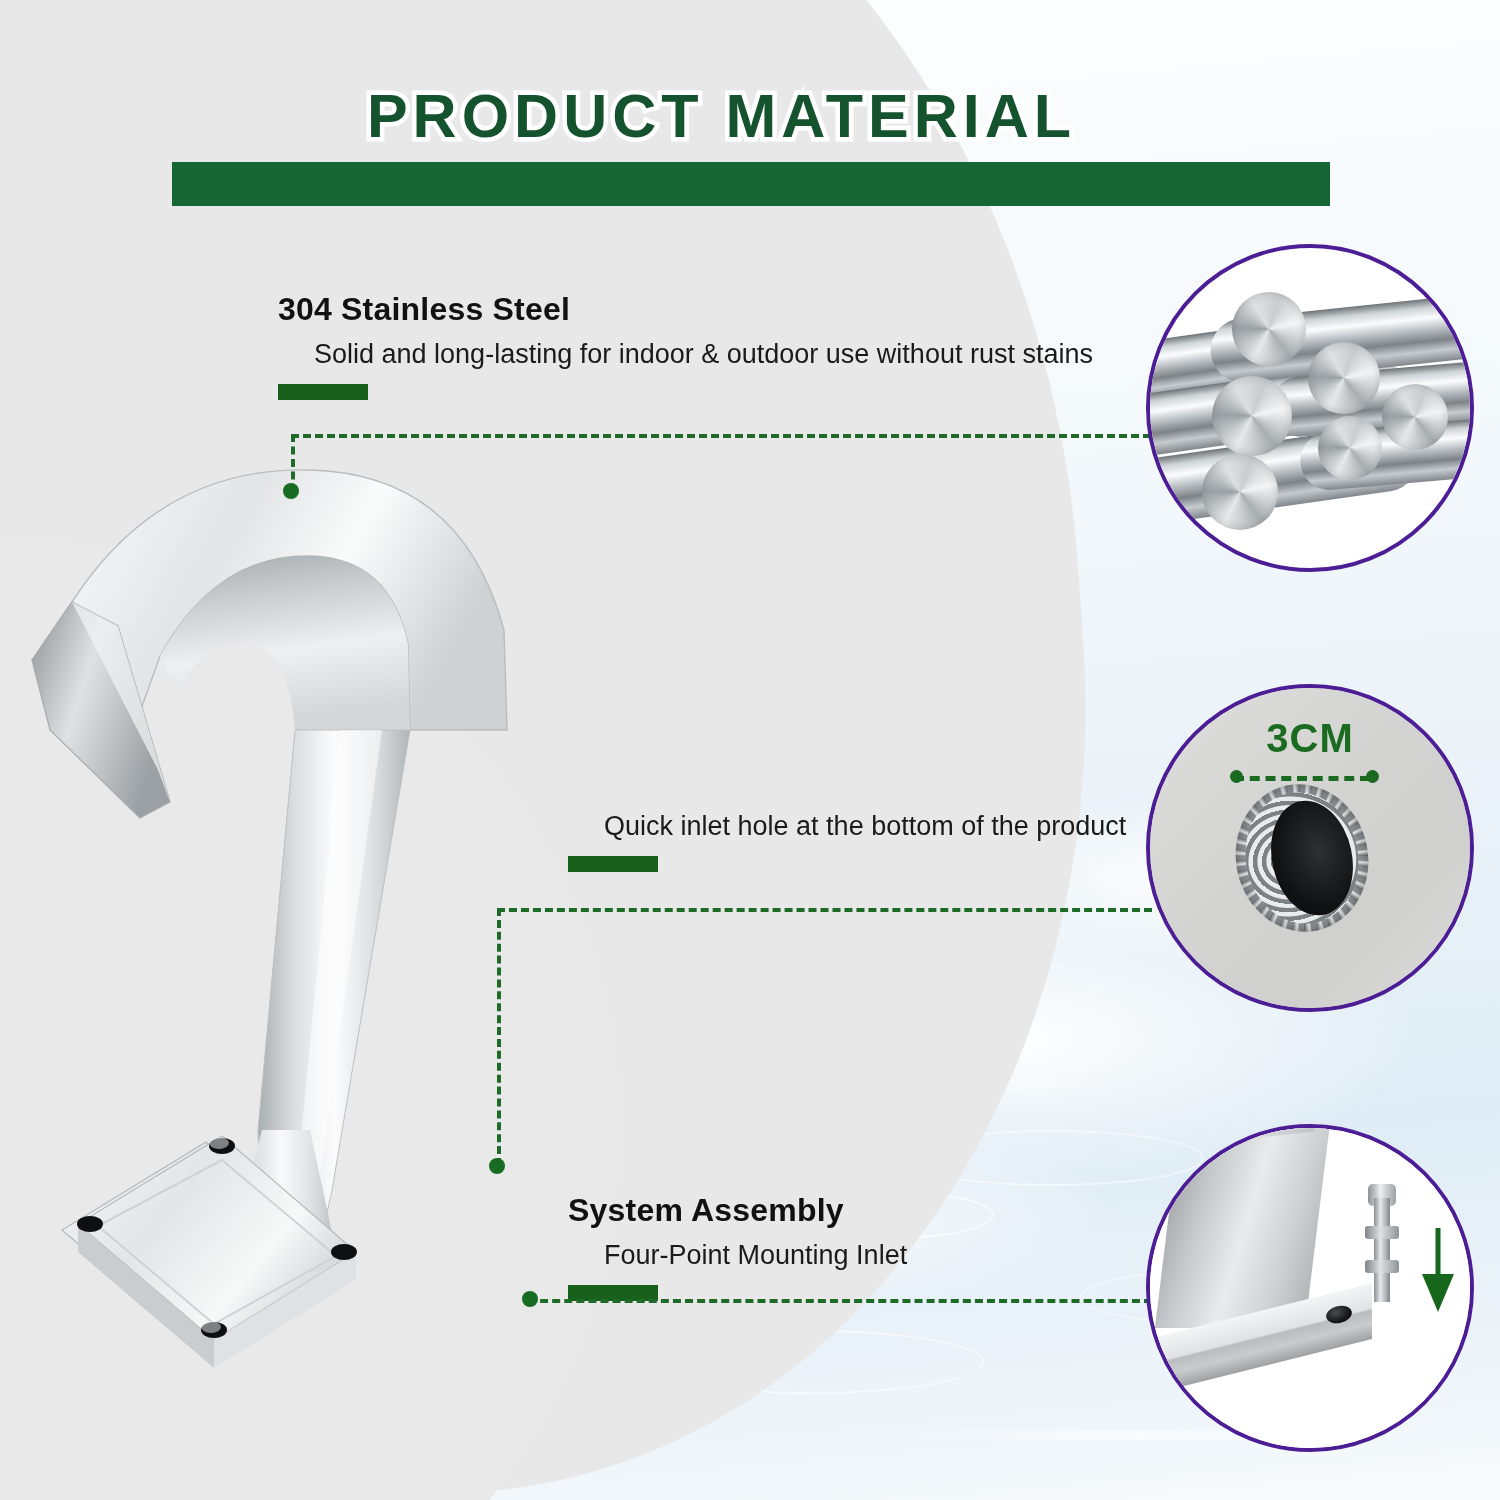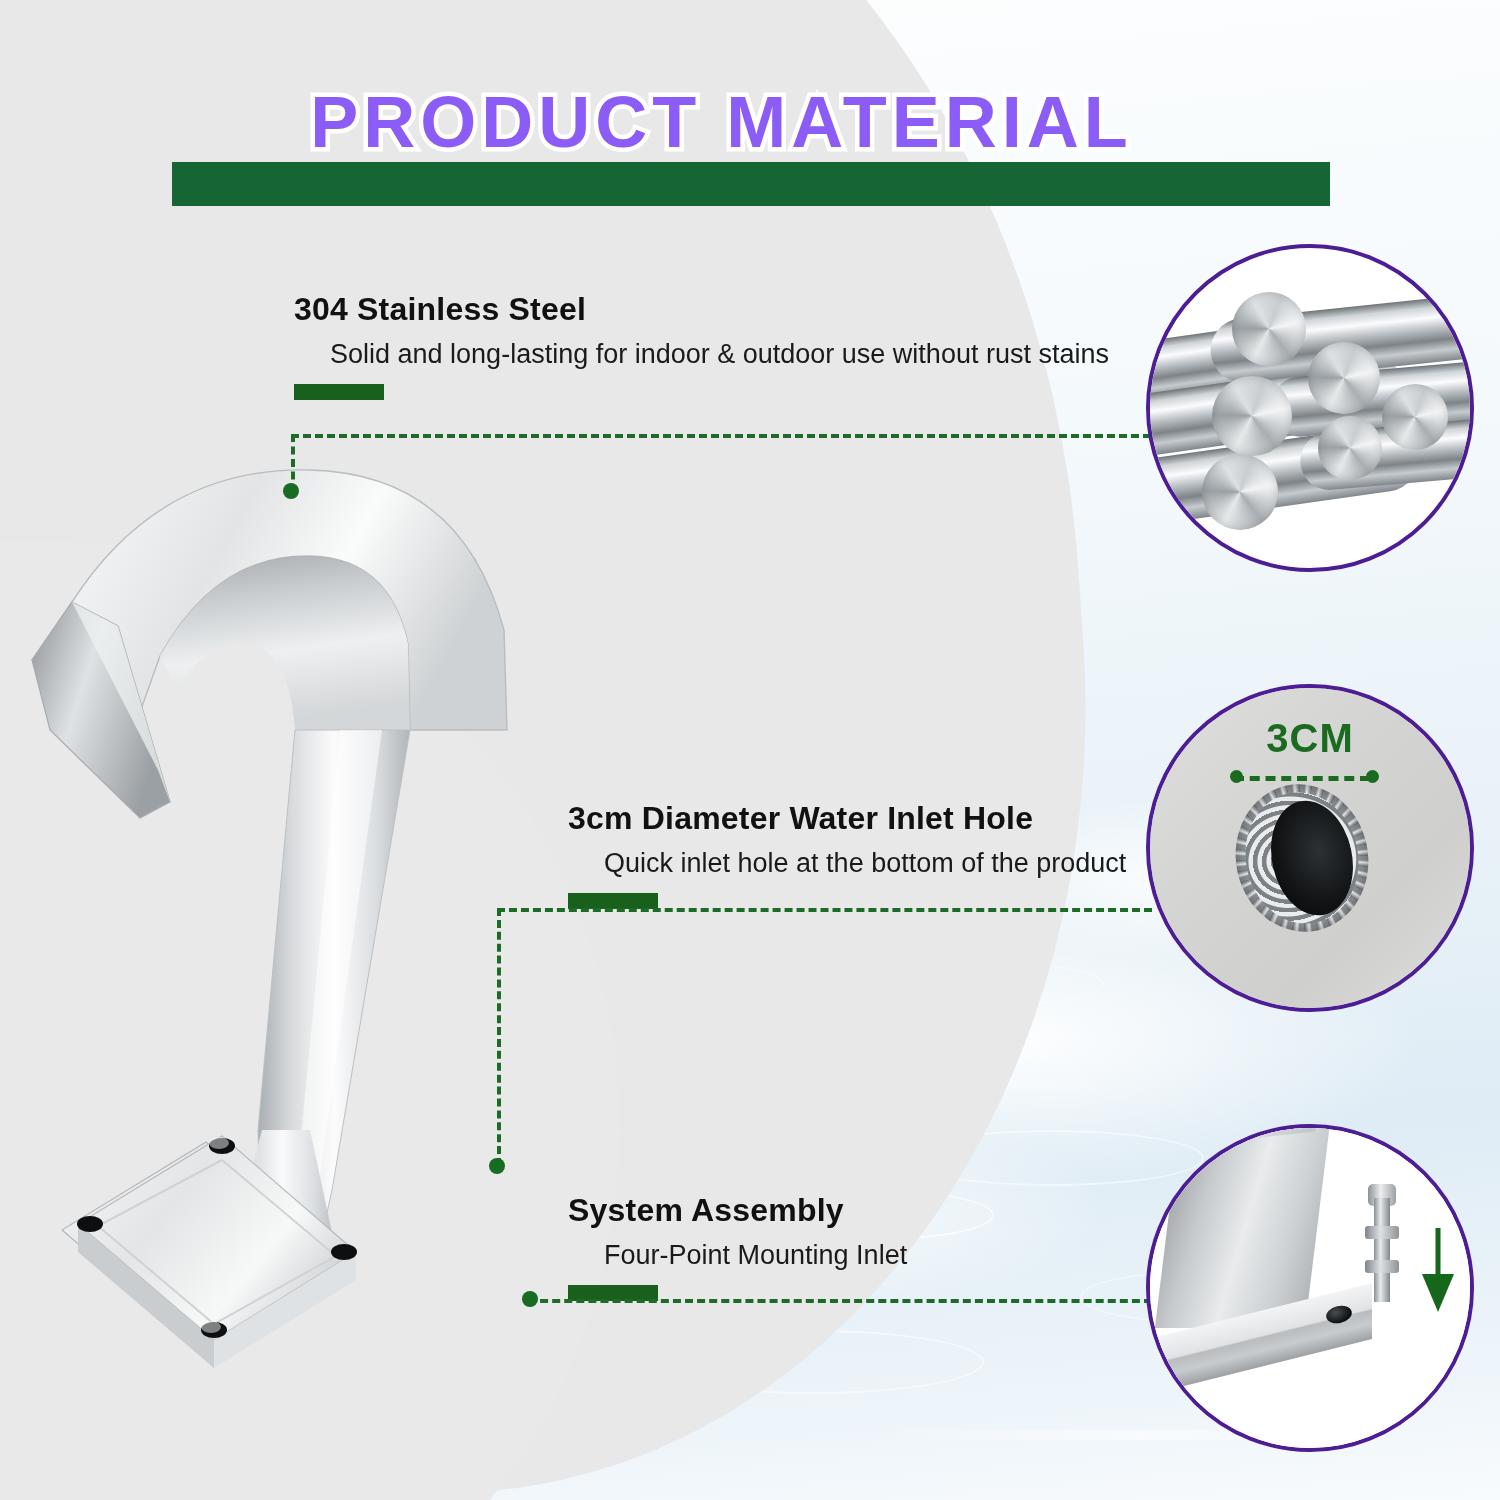--- a/index.html
+++ b/index.html
@@ -37,34 +37,34 @@
   .bg-grey2{
     position:absolute;left:-560px;top:540px;width:1180px;height:1180px;
     background:#e9e9e9;border-radius:50%;
   }
 
   
   .title-wrap{position:absolute;left:0;top:86px;width:1500px;height:140px;}
   .title-bar{position:absolute;left:172px;top:76px;width:1158px;height:44px;background:#166534;}
   .title-text{
     position:absolute;left:0;top:0;width:1443px;text-align:center;
-    font-size:72px;font-weight:bold;letter-spacing:5px;line-height:1;
-    color:#8b5cf6;
+    font-size:61px;font-weight:bold;letter-spacing:5px;line-height:1;
+    color:#14532d;
     -webkit-text-stroke:9px #ffffff;
     paint-order:stroke fill;
     font-family:"Liberation Sans", sans-serif;
   }
 
   
   .feat{position:absolute;}
   .feat .f-title{font-size:32px;font-weight:bold;color:#111;letter-spacing:.2px;white-space:nowrap;}
   .feat .f-sub{font-size:27px;color:#1a1a1a;margin-top:11px;white-space:nowrap;font-weight:400;margin-left:36px;}
   .feat .f-rule{width:90px;height:16px;background:#19601d;margin-top:14px;}
 
-  #feat-1{left:294px;top:291px;}
+  #feat-1{left:278px;top:291px;}
   #feat-2{left:568px;top:800px;}
   #feat-3{left:568px;top:1192px;}
 
   
   .dash-h{position:absolute;height:0;border-top:4px dashed #1d6b27;}
   .dash-v{position:absolute;width:0;border-left:4px dashed #1d6b27;}
   .dot{position:absolute;width:16px;height:16px;border-radius:50%;background:#176b22;}
 
   
   .circ{position:absolute;width:320px;height:320px;border-radius:50%;border:4px solid #4c1d95;overflow:hidden;background:#ffffff;}
@@ -218,21 +218,20 @@
     <div class="f-title">304 Stainless Steel</div>
     <div class="f-sub">Solid and long-lasting for indoor &amp; outdoor use without rust stains</div>
     <div class="f-rule"></div>
   </div>
 
   <div class="dash-h" style="left:291px;top:434px;width:860px;"></div>
   <div class="dash-v" style="left:291px;top:434px;height:58px;"></div>
   <div class="dot" style="left:283px;top:483px;"></div>
 
   <div class="feat" id="feat-2">
-    <div class="f-title">3cm Diameter Water Inlet Hole</div>
     <div class="f-sub">Quick inlet hole at the bottom of the product</div>
     <div class="f-rule"></div>
   </div>
   <div class="dash-h" style="left:497px;top:908px;width:655px;"></div>
   <div class="dash-v" style="left:497px;top:908px;height:258px;"></div>
   <div class="dot" style="left:489px;top:1158px;"></div>
 
   <div class="feat" id="feat-3">
     <div class="f-title">System Assembly</div>
     <div class="f-sub">Four-Point Mounting Inlet</div>

